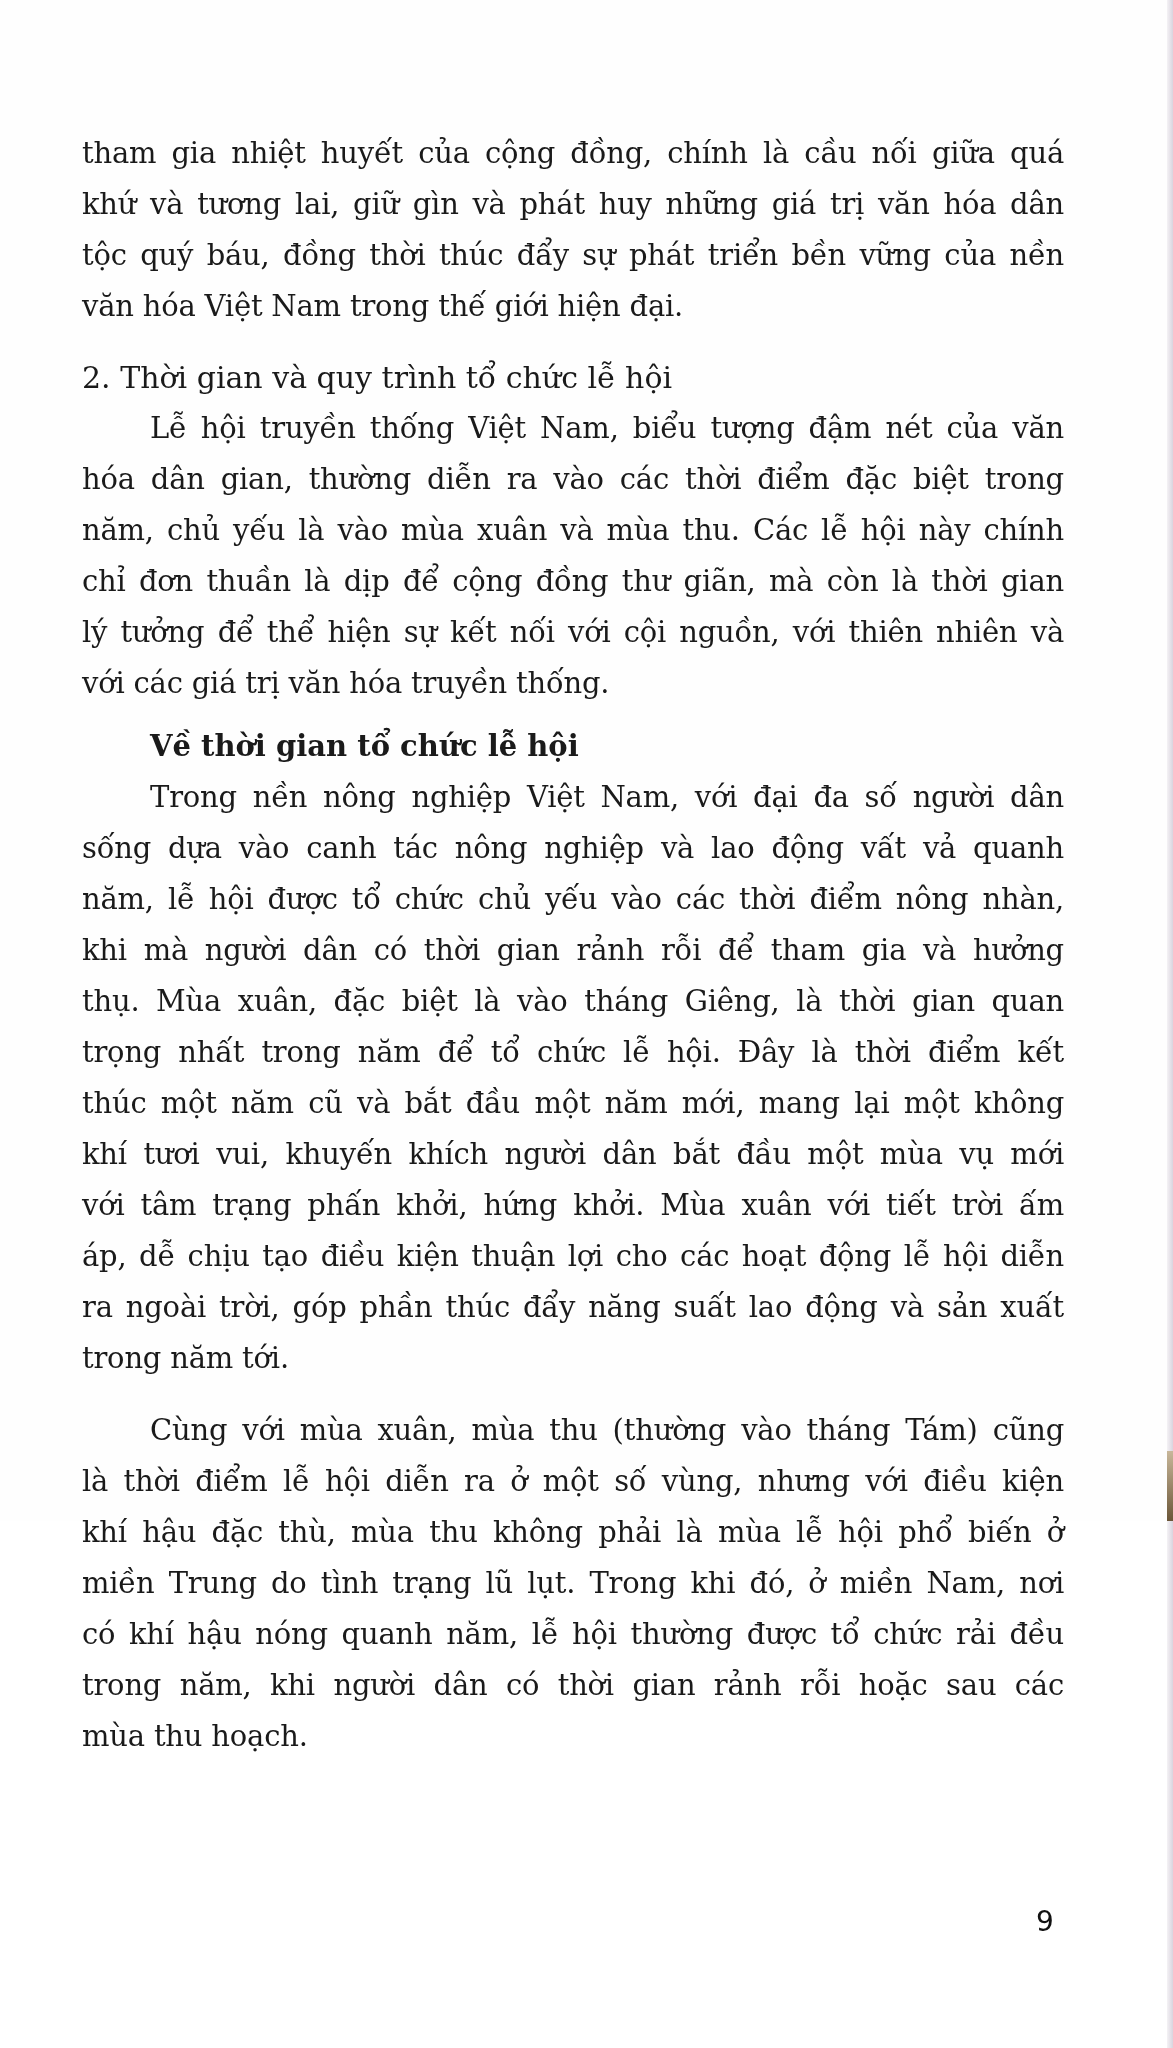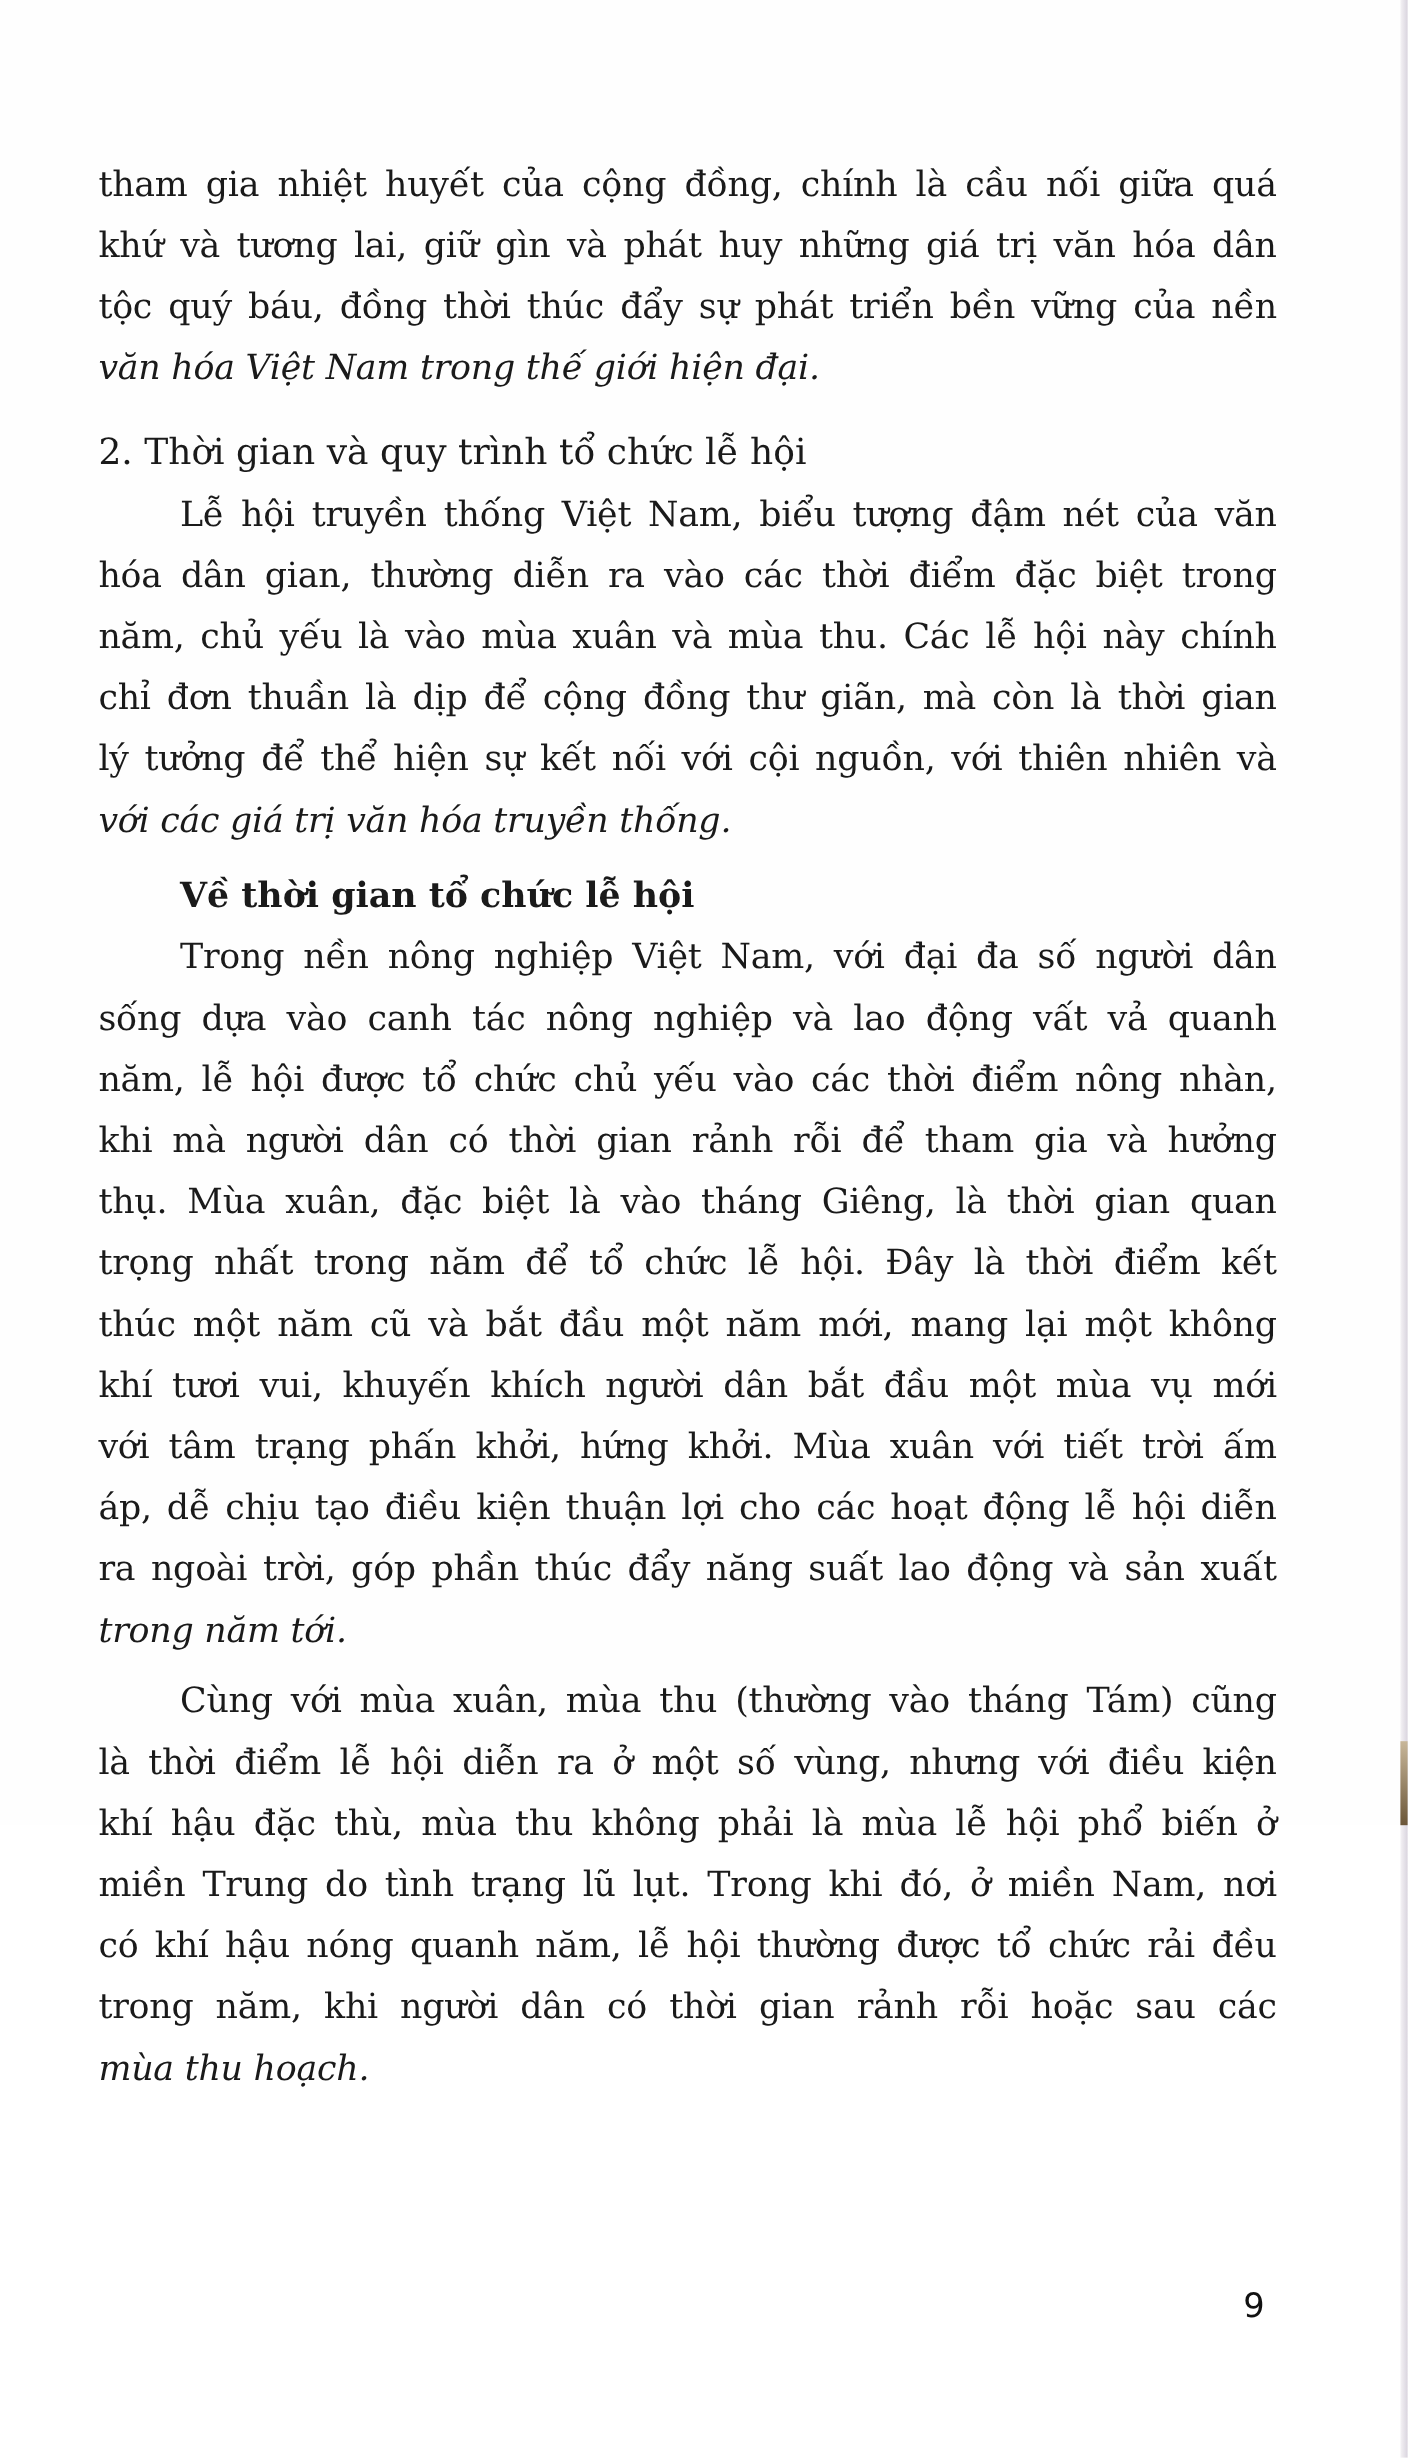--- a/index.html
+++ b/index.html
@@ -49,21 +49,20 @@
       font-size: 29px;
       line-height: 51px;
       height: 51px;
       white-space: nowrap;
       text-align: justify;
       text-align-last: justify;
       letter-spacing: -0.2px;
     }
     .line.last {
       text-align-last: left;
-      font-style: italic;
     }
     .indent {
       padding-left: 68px;
     }
     .heading {
       font-weight: normal;
       font-size: 30px;
       line-height: 51px;
       height: 51px;
       margin-top: 20px;
@@ -72,21 +71,21 @@
     .subheading {
       font-weight: bold;
       font-size: 29px;
       line-height: 51px;
       height: 51px;
       margin-top: 12px;
       padding-left: 68px;
       white-space: nowrap;
     }
     .para-gap {
-      margin-top: 8px;
+      margin-top: 21px;
     }
     .page-number {
       position: absolute;
       left: 1036px;
       top: 1905px;
       font-size: 28px;
       font-family: "DejaVu Sans", "Liberation Sans", sans-serif;
       color: #111;
     }
   </style>

